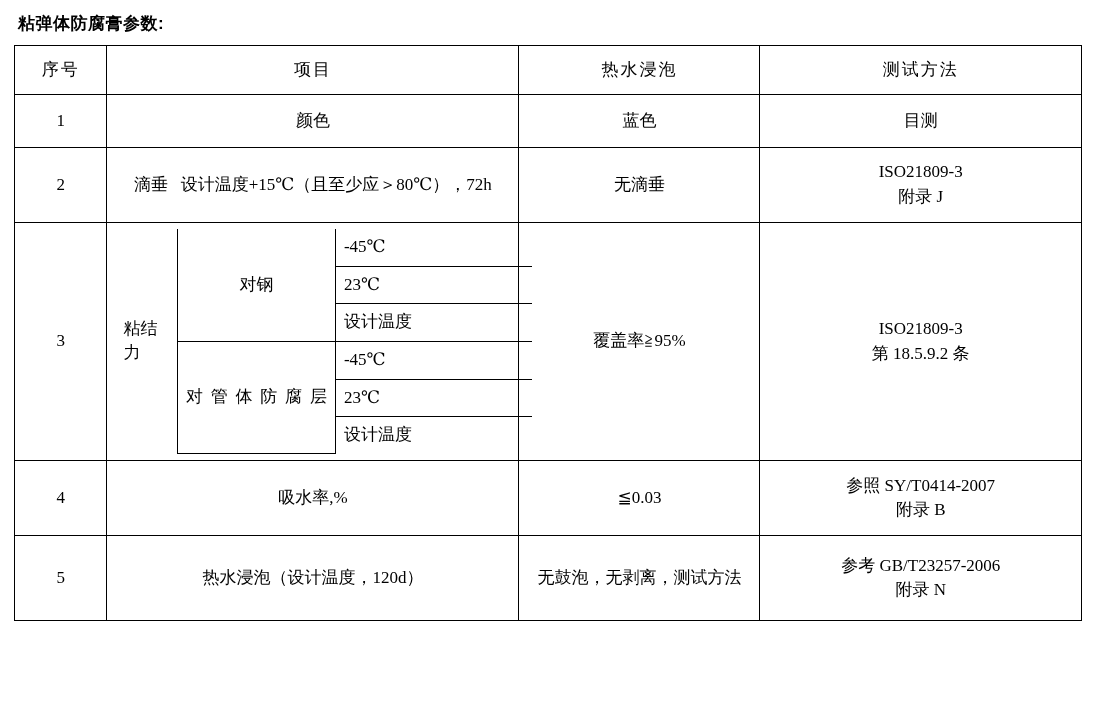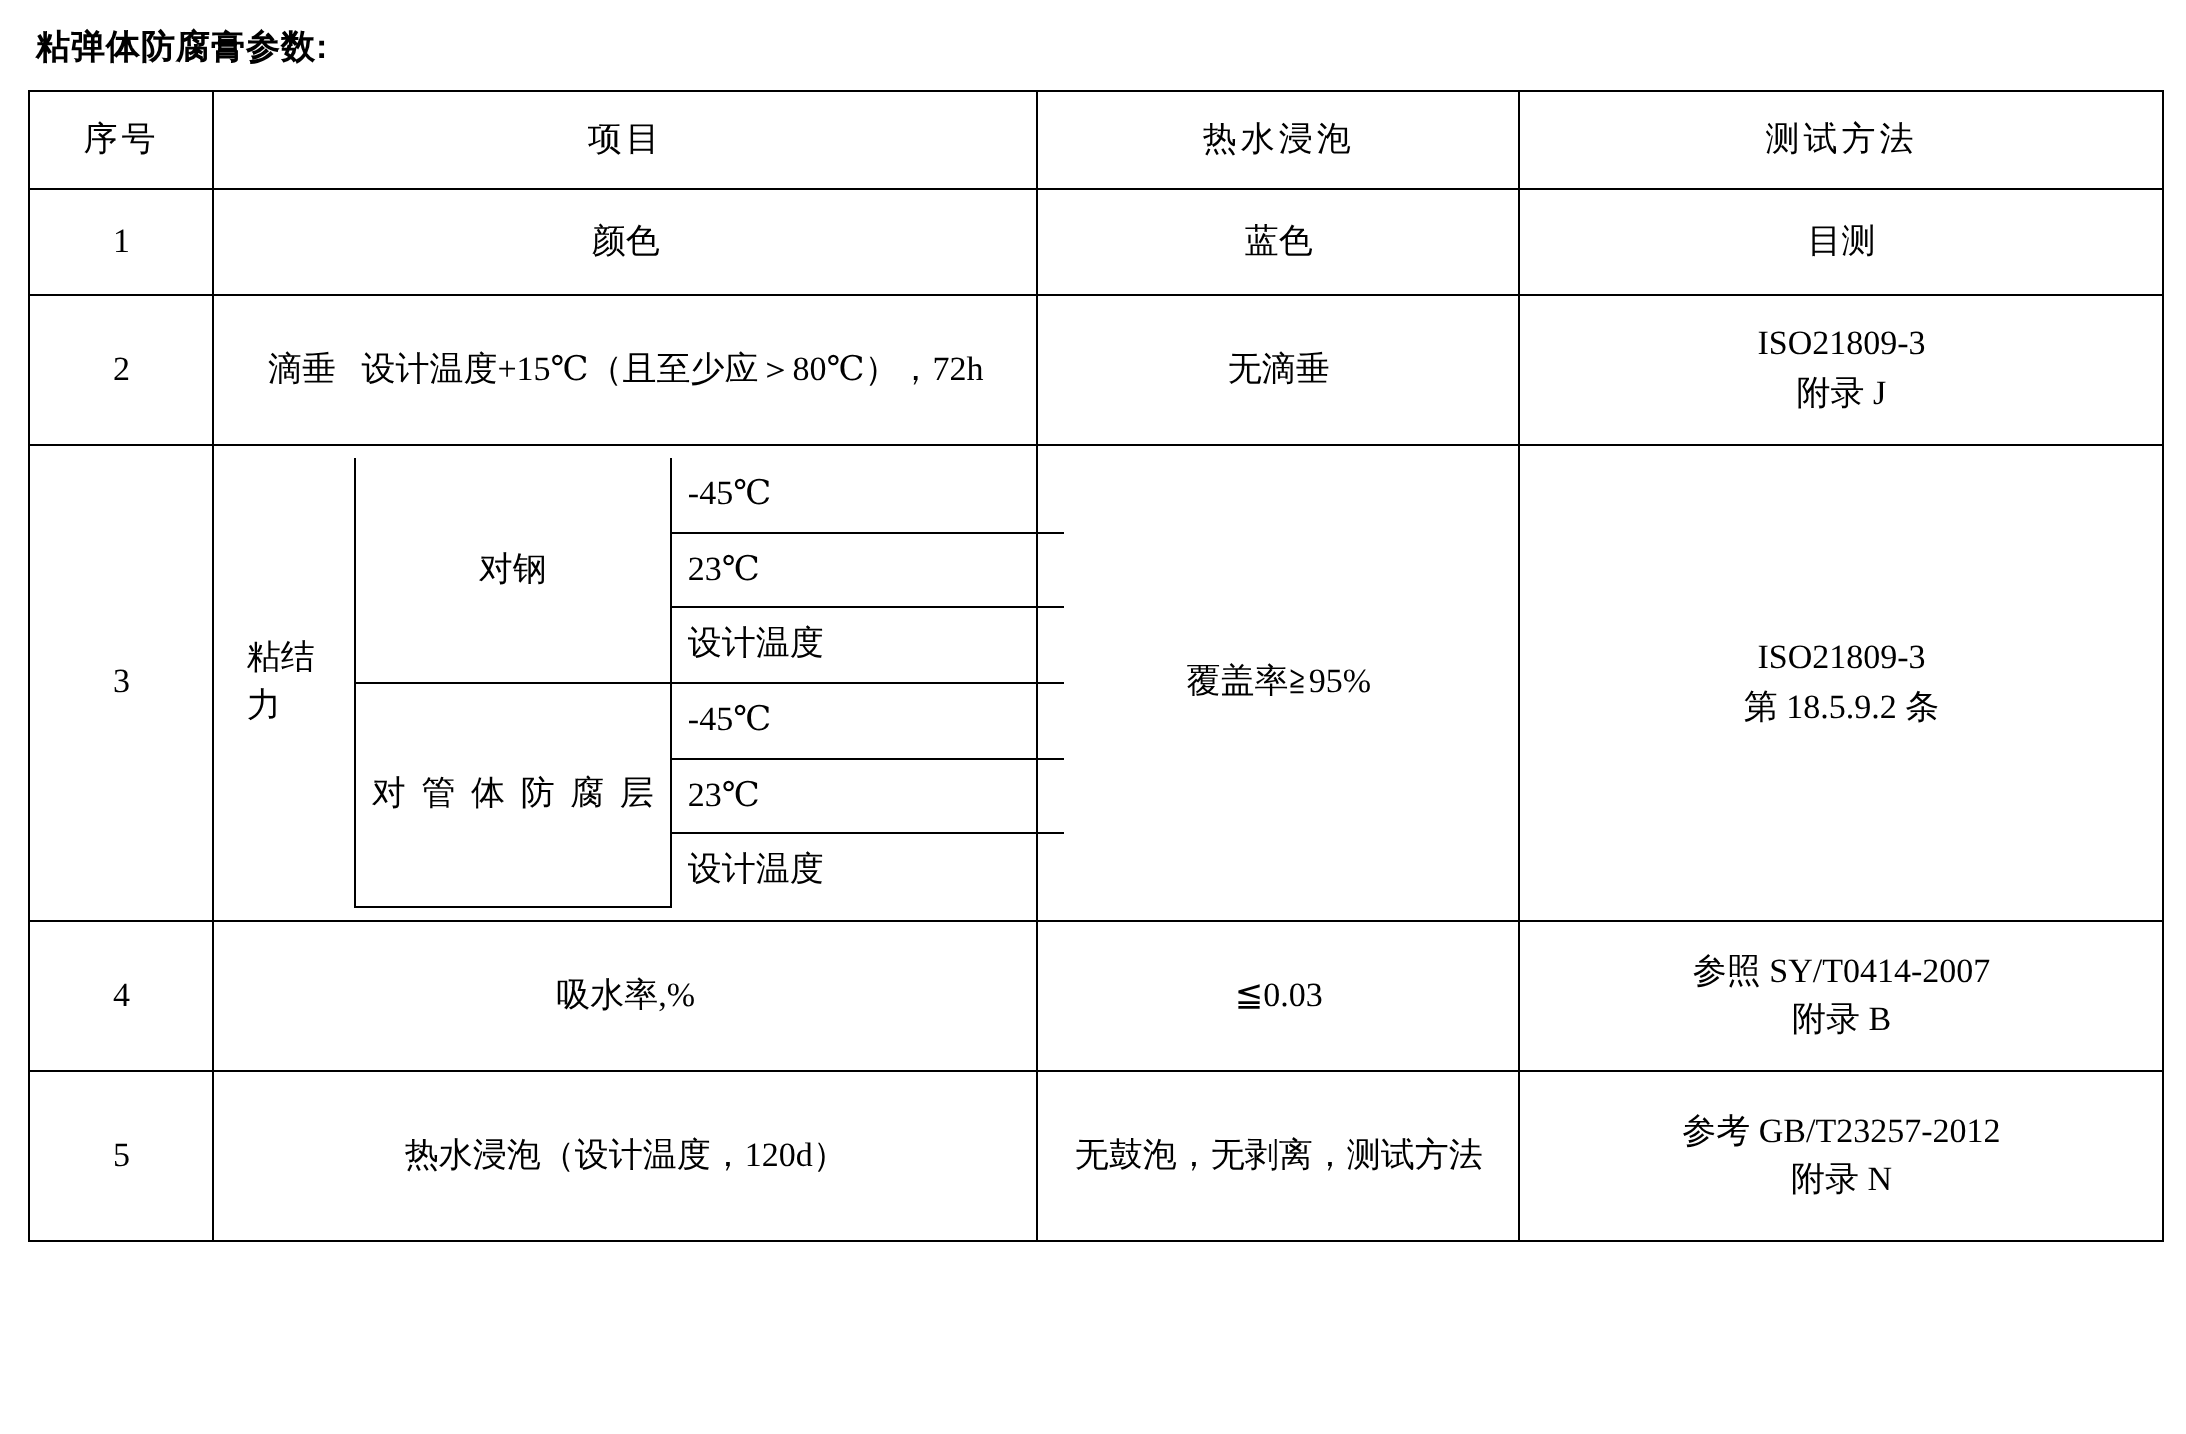--- a/index.html
+++ b/index.html
@@ -184,19 +184,19 @@
         <td class="cell-left">吸水率,%</td>
         <td class="cell-left">≦0.03</td>
         <td class="cell-left small-gap">参照 SY/T0414-2007
 附录 B</td>
       </tr>
 
       <tr class="r5">
         <td class="cell-center">5</td>
         <td class="cell-left">热水浸泡（设计温度，120d）</td>
         <td class="cell-left">无鼓泡，无剥离，测试方法</td>
-        <td class="cell-left small-gap">参考 GB/T23257-2012
+        <td class="cell-left small-gap">参考 GB/T23257-2006
 附录 N</td>
       </tr>
 
     </tbody>
   </table>
 </div>
 
 </body></html>

